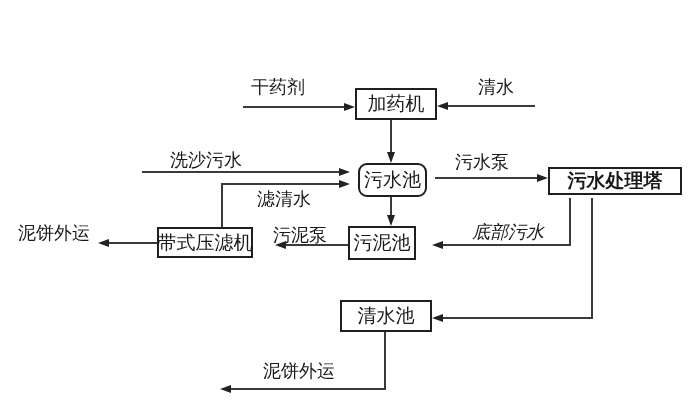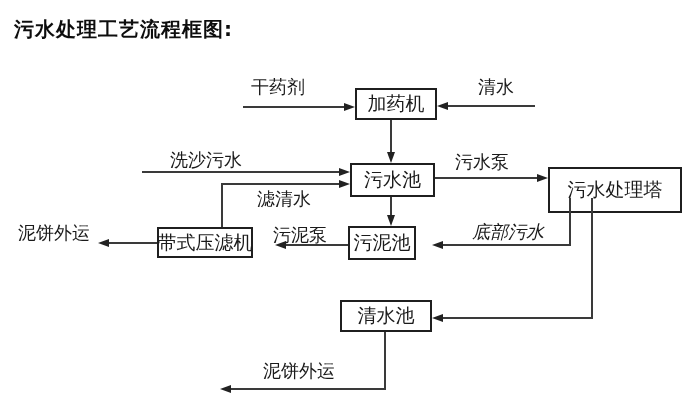--- a/index.html
+++ b/index.html
@@ -24,25 +24,24 @@
   .arr{position:absolute;width:0;height:0;}
   .arr.right{border-left:11px solid #222;border-top:4px solid transparent;border-bottom:4px solid transparent;}
   .arr.left{border-right:11px solid #222;border-top:4px solid transparent;border-bottom:4px solid transparent;}
   .arr.down{border-top:11px solid #222;border-left:4px solid transparent;border-right:4px solid transparent;}
 </style>
 </head>
 <body>
 
 <div id="canvas">
 
-  <div class="title">污水处理工艺流程框图:</div>
 
   <div class="node" style="left:355px;top:88px;width:82px;height:32px;">加药机</div>
-  <div class="node" style="left:350px;top:163px;width:85px;height:34px;">污水池</div>
-  <div class="node" style="left:548px;top:167px;width:134px;height:46px;">污水处理塔</div>
+  <div class="node" style="left:358px;top:163px;width:69px;height:34px;border-radius:9px;">污水池</div>
+  <div class="node" style="left:548px;top:167px;width:134px;height:28px;font-weight:bold;">污水处理塔</div>
   <div class="node" style="left:348px;top:226px;width:68px;height:34px;">污泥池</div>
   <div class="node" style="left:157px;top:227px;width:96px;height:31px;">带式压滤机</div>
   <div class="node" style="left:340px;top:300px;width:92px;height:32px;">清水池</div>
 
   <div class="flabel" style="left:251px;top:77px;">干药剂</div>
   <div class="flabel" style="left:478px;top:77px;">清水</div>
   <div class="flabel" style="left:170px;top:150px;">洗沙污水</div>
   <div class="flabel" style="left:455px;top:152px;">污水泵</div>
   <div class="flabel" style="left:257px;top:189px;">滤清水</div>
   <div class="flabel" style="left:273px;top:225px;">污泥泵</div>

